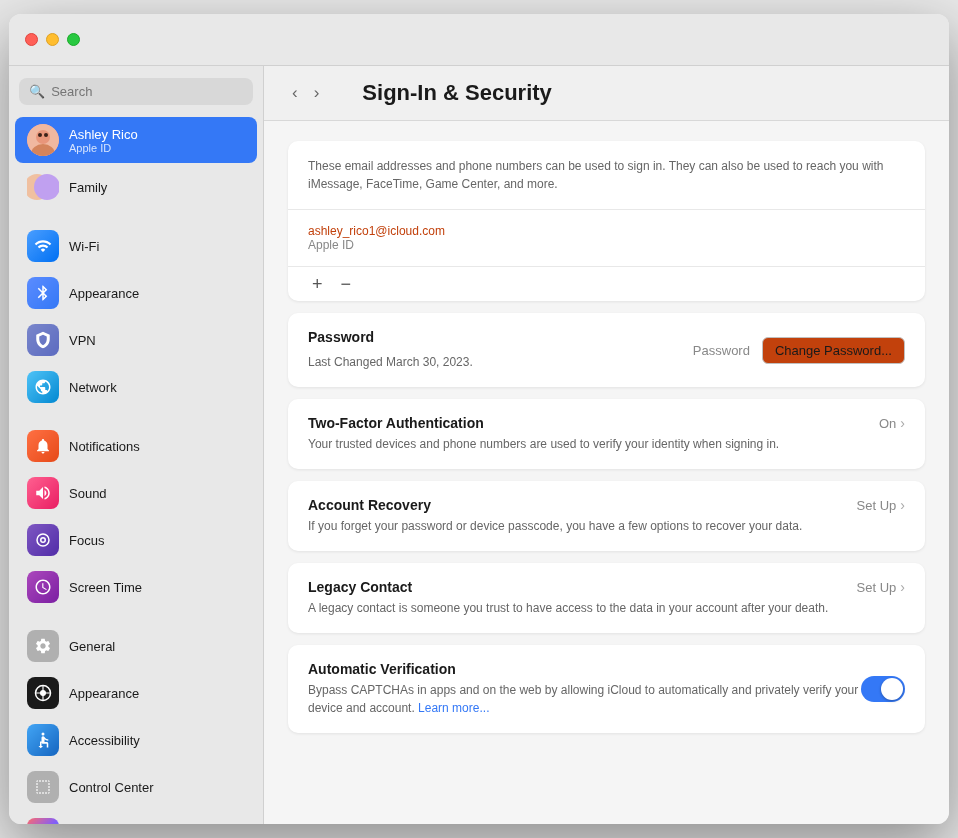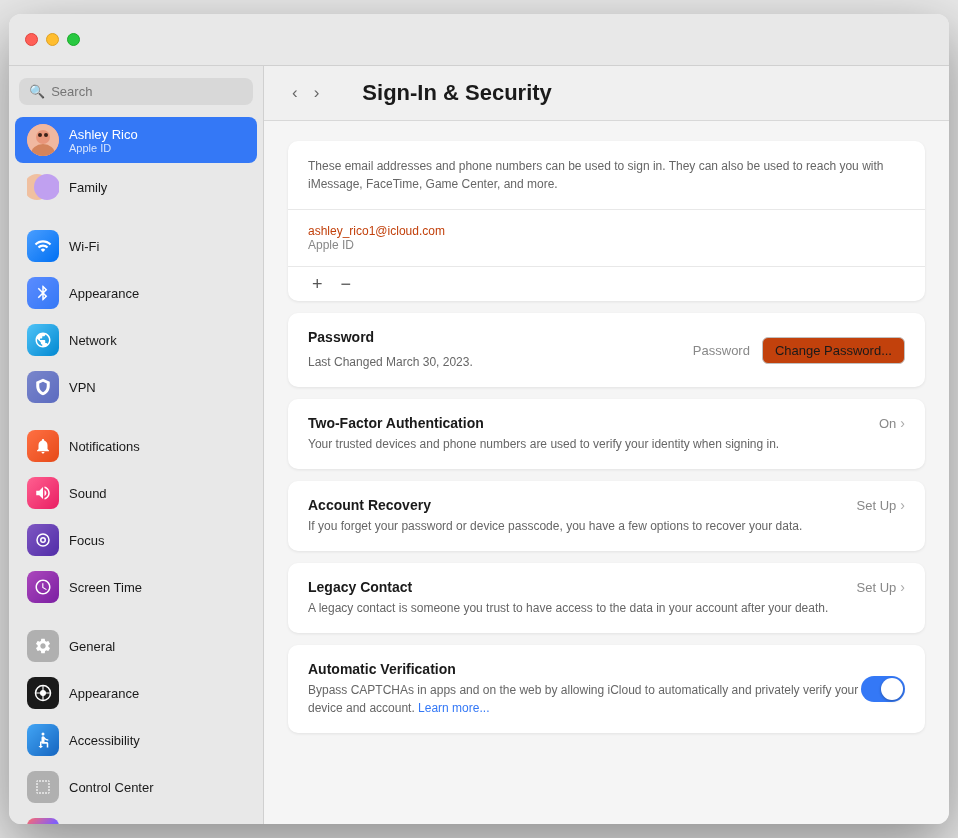--- a/index.html
+++ b/index.html
@@ -345,35 +345,35 @@
       <div class="sidebar-item">
         <div class="item-icon icon-bluetooth">
           <svg width="18" height="18" viewBox="0 0 24 24" fill="white">
             <path d="M17.71 7.71L12 2h-1v7.59L6.41 5 5 6.41 10.59 12 5 17.59 6.41 19 11 14.41V22h1l5.71-5.71-4.3-4.29 4.3-4.29zM13 5.83l1.88 1.88L13 9.59V5.83zm1.88 10.46L13 18.17v-3.76l1.88 1.88z"></path>
           </svg>
         </div>
         <span class="item-label">Appearance</span>
       </div>
 
       <div class="sidebar-item">
+        <div class="item-icon icon-vpn">
+          <svg width="18" height="18" viewBox="0 0 24 24" fill="white">
+            <path d="M12 1L3 5v6c0 5.55 3.84 10.74 9 12 5.16-1.26 9-6.45 9-12V5l-9-4zm0 4l5 2.18V11c0 3.5-2.33 6.79-5 7.93-2.67-1.14-5-4.43-5-7.93V7.18L12 5z"></path>
+          </svg>
+        </div>
+        <span class="item-label">VPN</span>
+      </div>
+
+      <div class="sidebar-item">
         <div class="item-icon icon-network">
           <svg width="18" height="18" viewBox="0 0 24 24" fill="white">
             <path d="M12 2C6.48 2 2 6.48 2 12s4.48 10 10 10 10-4.48 10-10S17.52 2 12 2zm-1 17.93c-3.95-.49-7-3.85-7-7.93 0-.62.08-1.21.21-1.79L9 15v1c0 1.1.9 2 2 2v1.93zm6.9-2.54c-.26-.81-1-1.39-1.9-1.39h-1v-3c0-.55-.45-1-1-1H8v-2h2c.55 0 1-.45 1-1V7h2c1.1 0 2-.9 2-2v-.41c2.93 1.19 5 4.06 5 7.41 0 2.08-.8 3.97-2.1 5.39z"></path>
           </svg>
         </div>
         <span class="item-label">Network</span>
-      </div>
-
-      <div class="sidebar-item">
-        <div class="item-icon icon-vpn">
-          <svg width="18" height="18" viewBox="0 0 24 24" fill="white">
-            <path d="M12 1L3 5v6c0 5.55 3.84 10.74 9 12 5.16-1.26 9-6.45 9-12V5l-9-4zm0 4l5 2.18V11c0 3.5-2.33 6.79-5 7.93-2.67-1.14-5-4.43-5-7.93V7.18L12 5z"></path>
-          </svg>
-        </div>
-        <span class="item-label">VPN</span>
       </div>
 
       <div class="sidebar-divider"></div>
 
       <div class="sidebar-item">
         <div class="item-icon icon-notifications">
           <svg width="18" height="18" viewBox="0 0 24 24" fill="white">
             <path d="M12 22c1.1 0 2-.9 2-2h-4c0 1.1.9 2 2 2zm6-6v-5c0-3.07-1.64-5.64-4.5-6.32V4c0-.83-.67-1.5-1.5-1.5s-1.5.67-1.5 1.5v.68C7.63 5.36 6 7.92 6 11v5l-2 2v1h16v-1l-2-2z"></path>
           </svg>
         </div>

